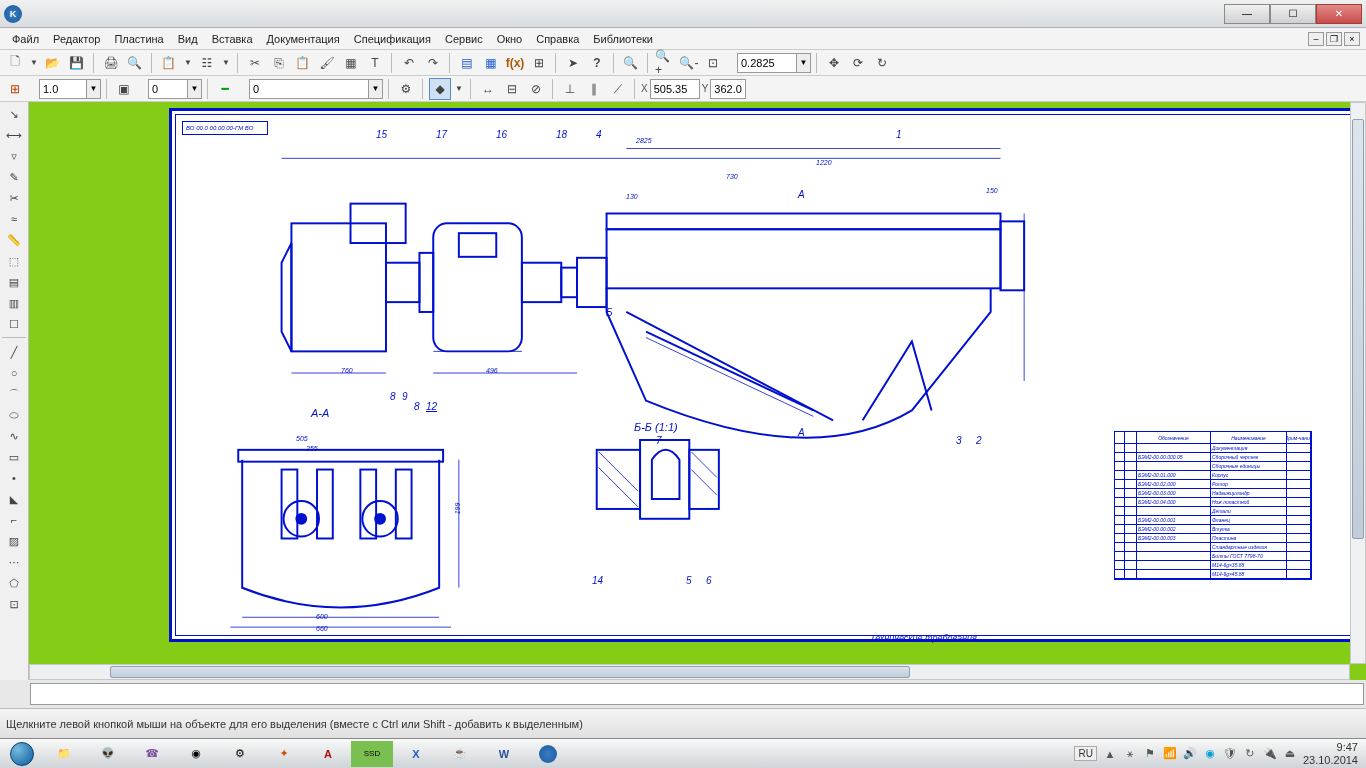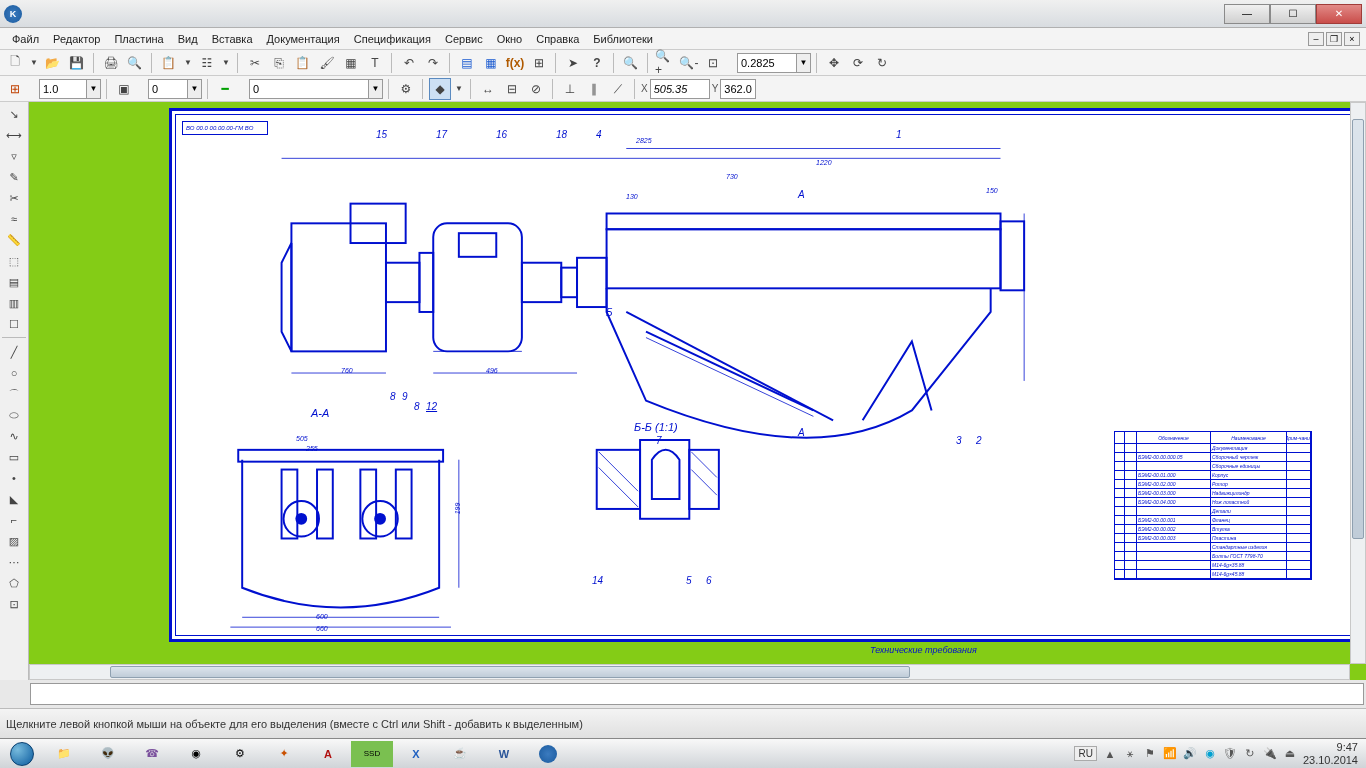--- a/index.html
+++ b/index.html
@@ -167,21 +167,21 @@
   <div class="tb-sep"></div>
   <div class="tb-btn">↔</div>
   <div class="tb-btn">⊟</div>
   <div class="tb-btn">⊘</div>
   <div class="tb-sep"></div>
   <div class="tb-btn">⊥</div>
   <div class="tb-btn">∥</div>
   <div class="tb-btn">⟋</div>
   <div class="tb-sep"></div>
   <span style="font-size:10px;color:#555;">X</span>
-  <input class="tb-input" style="width: 60px; font-style: italic;" value="505.35">
+  <input class="tb-input" style="width: 50px;" value="505.35">
   <span style="font-size:10px;color:#555;">Y</span>
   <input class="tb-input" style="width: 36px;" value="362.07">
 </div>
 
 <div class="side-toolbar">
   <div class="side-btn">↘</div>
   <div class="side-btn">⟷</div>
   <div class="side-btn">▿</div>
   <div class="side-btn">✎</div>
   <div class="side-btn">✂</div>
@@ -308,21 +308,21 @@
       <div class="section-label" style="left:530px;top:460px;">6</div>
       <div class="section-label" style="left:780px;top:320px;">3</div>
       <div class="section-label" style="left:800px;top:320px;">2</div>
 
       <div class="section-label" style="left:622px;top:74px;">А</div>
       <div class="section-label" style="left:622px;top:312px;">А</div>
       <div class="section-label" style="left:430px;top:192px;">Б</div>
 
       <div class="section-label" style="left:135px;top:292px;font-size:11px;">А-А</div>
       <div class="section-label" style="left:458px;top:306px;font-size:11px;">Б-Б (1:1)</div>
-      <div class="tech-req" style="left:694px;top:518px;margin-top:12px;">Технические требования</div>
+      <div class="tech-req" style="left:694px;top:518px;">Технические требования</div>
 
       <div class="spec-table" style="right:60px;top:316px;width:198px;">
         <div class="spec-row" style="height:12px;">
           <div class="spec-cell spec-hdr" style="width:10px;"></div>
           <div class="spec-cell spec-hdr" style="width:12px;"></div>
           <div class="spec-cell spec-hdr" style="width:74px;">Обозначение</div>
           <div class="spec-cell spec-hdr" style="width:76px;">Наименование</div>
           <div class="spec-cell spec-hdr" style="width:24px;">Прим-чание</div>
         </div>
         <div id="spec-body">

